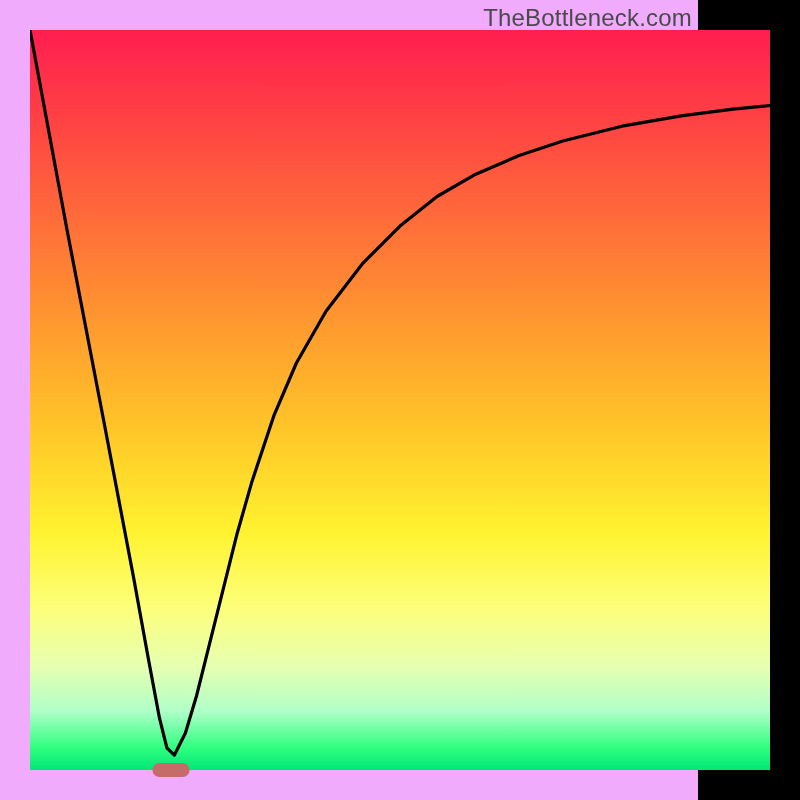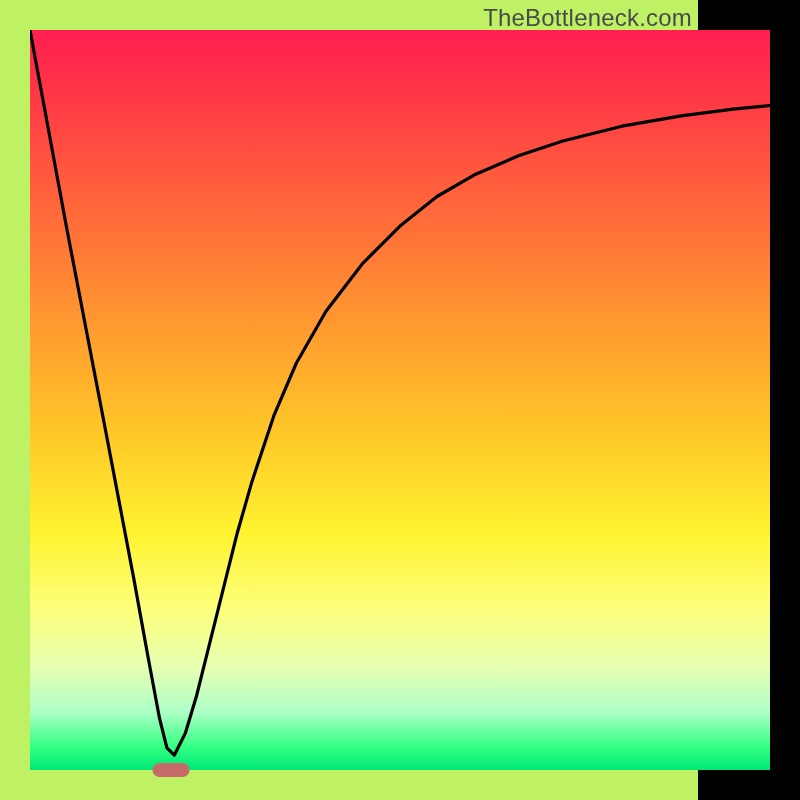--- a/index.html
+++ b/index.html
@@ -8,21 +8,21 @@
     width: 800px;
     height: 800px;
     background: #000;
     overflow: hidden;
     font-family: Arial, Helvetica, sans-serif;
   }
   .outer {
     position: relative;
     width: 698px;
     height: 800px;
-    background: #bef264;
+    background: #f0abfc;
   }
   .plot-area {
     position: absolute;
     left: 30px;
     top: 30px;
     width: 740px;
     height: 740px;
     background: linear-gradient(to bottom,
       #ff1e50 0%,
       #ff3b45 10%,

